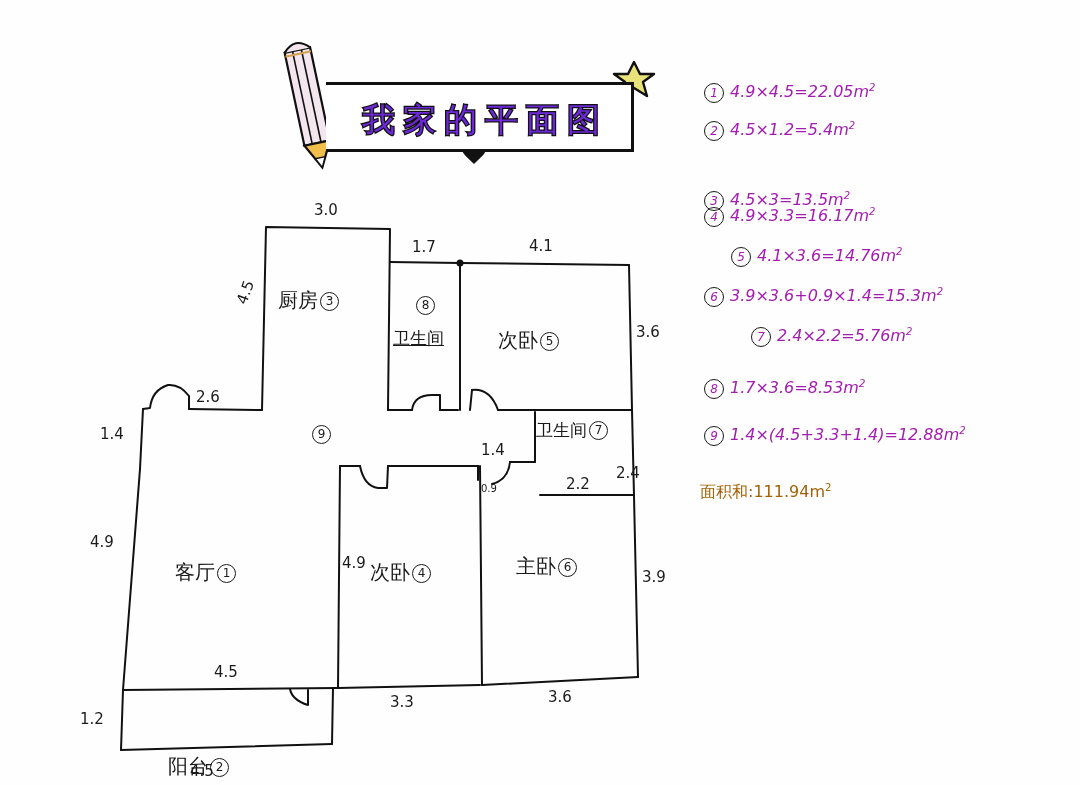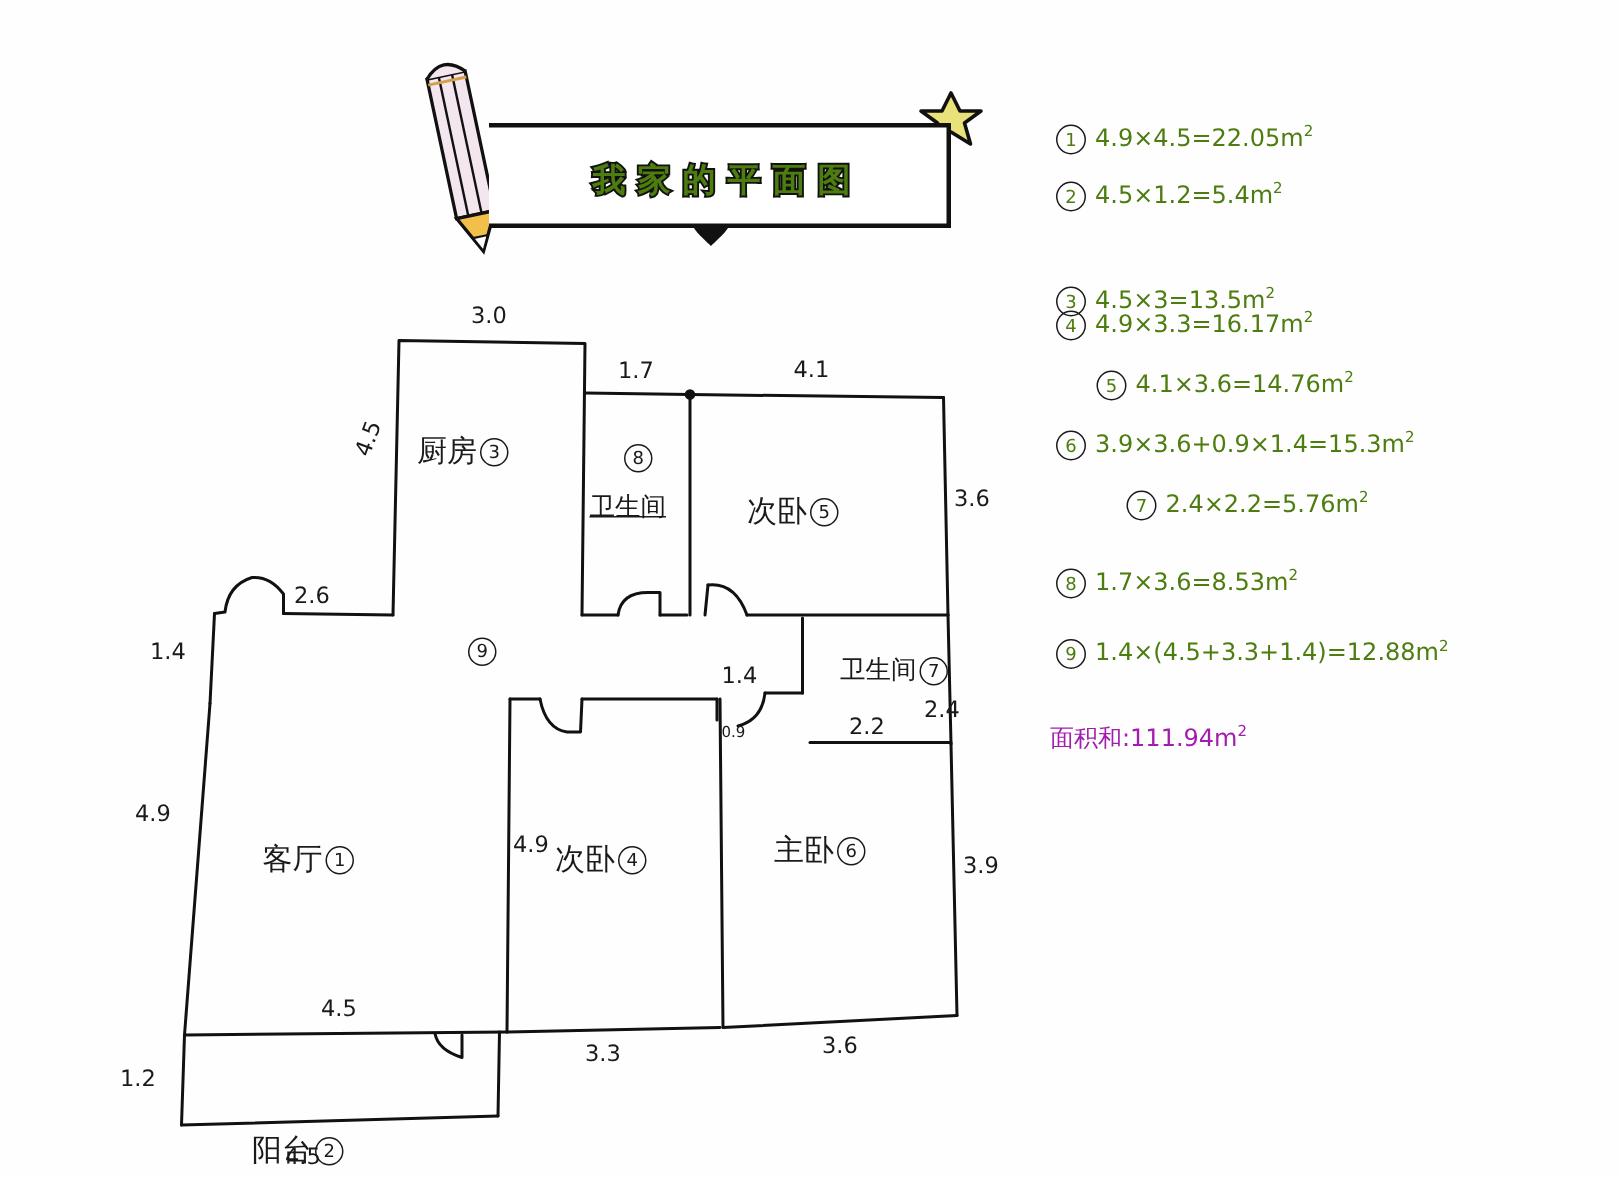--- a/index.html
+++ b/index.html
@@ -12,48 +12,48 @@
     }
     .canvas { position: absolute; left: 0; top: 0; width: 1080px; height: 785px; }
     .title-banner {
       position: absolute; left: 326px; top: 82px; width: 308px; height: 70px;
       border: 3px solid #111; border-left: none; background: #fff;
       box-sizing: border-box;
     }
     .title-text {
       position: absolute; left: 340px; top: 100px; width: 290px; height: 40px;
       display: flex; align-items: center; justify-content: center;
-      font-size: 22px; font-weight: bold; letter-spacing: 8px;
-      color: #4d7c0f;
+      font-size: 33px; font-weight: normal; letter-spacing: 8px;
+      color: #6d28d9;
       -webkit-text-stroke: 2.5px #111;
       paint-order: stroke fill;
       font-family: "DejaVu Sans", sans-serif;
     }
     .lbl {
       position: absolute; font-family: "DejaVu Sans", sans-serif;
       color: #1a1a1a; white-space: nowrap; line-height: 1;
     }
     .dim { font-size: 15px; }
     .room { font-size: 20px; }
     .room-sm { font-size: 17px; }
     .circ {
       display: inline-block; width: 17px; height: 17px; border: 1.6px solid #1a1a1a;
       border-radius: 50%; font-size: 12px; text-align: center; line-height: 17px;
       vertical-align: middle; margin-left: 2px;
     }
     .calc-list { position: absolute; left: 704px; top: 78px; }
     .calc {
       position: absolute; left: 0; white-space: nowrap;
-      font-size: 16px; font-family: "DejaVu Sans", sans-serif; color: #4d7c0f;
+      font-size: 16px; font-family: "DejaVu Sans", sans-serif; color: #a21caf; font-style: italic;
     }
     .calc .circ { width: 18px; height: 18px; line-height: 18px; margin-left: 0; margin-right: 6px; }
     .calc sup { font-size: 10px; }
     .total {
       position: absolute; left: 700px; top: 482px;
-      font-size: 16px; white-space: nowrap; color: #a21caf;
+      font-size: 16px; white-space: nowrap; color: #a16207;
     }
     .total sup { font-size: 10px; }
   </style>
 </head>
 <body>
 
 <svg class="canvas" viewBox="0 0 1080 785" xmlns="http://www.w3.org/2000/svg">
   <g fill="none" stroke="#111" stroke-width="2" stroke-linecap="round" stroke-linejoin="round">
 
     <g>
@@ -143,21 +143,21 @@
 <div class="lbl room-sm" style="left:414px;top:296px;">
   <span class="circ">8</span>
 </div>
 <div class="lbl room-sm" style="left:393px;top:330px;text-decoration:underline;">卫生间</div>
 <div class="lbl room" style="left:498px;top:330px;">
   <span>次卧</span><span class="circ">5</span>
 </div>
 <div class="lbl room" style="left:310px;top:423px;">
   <span class="circ">9</span>
 </div>
-<div class="lbl room-sm" style="left:536px;top:438px;padding-left:24px;">
+<div class="lbl room-sm" style="left:536px;top:421px;">
   <span>卫生间</span><span class="circ">7</span>
 </div>
 <div class="lbl room" style="left:175px;top:562px;">
   <span>客厅</span><span class="circ">1</span>
 </div>
 <div class="lbl room" style="left:370px;top:562px;">
   <span>次卧</span><span class="circ">4</span>
 </div>
 <div class="lbl room" style="left:516px;top:556px;">
   <span>主卧</span><span class="circ">6</span>

